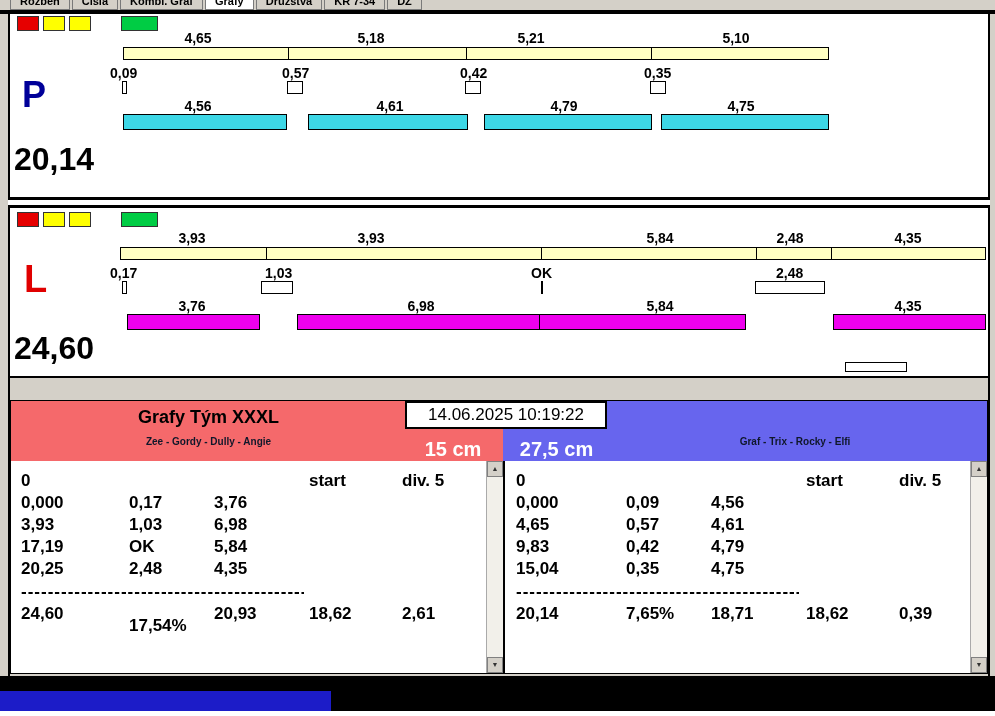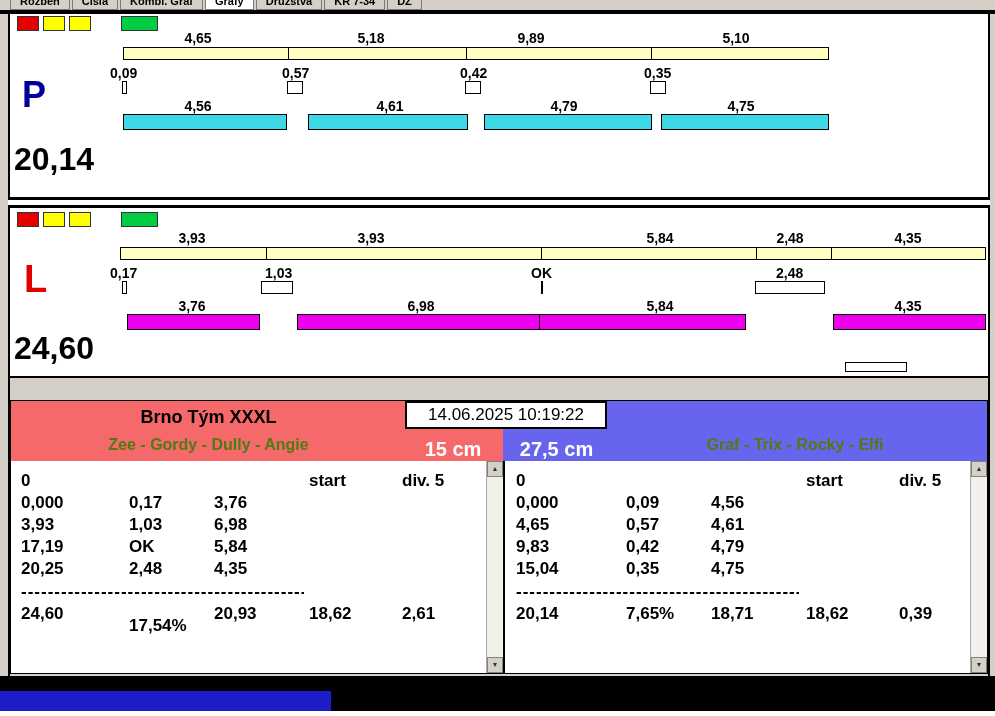--- a/index.html
+++ b/index.html
@@ -26,21 +26,21 @@
   .dogbar{position:absolute;height:16px;border:1px solid #000}
   .cyan{background:#3dd7e6}
   .magenta{background:#ee00ee}
   .lane-letter{position:absolute;font-weight:700}
   .total{position:absolute;font-weight:700;font-size:32px;color:#000;white-space:nowrap}
 
   .board{position:absolute;left:10px;top:400px;width:978px;height:274px;background:#fff;border:1px solid #000}
   .hdr-left{position:absolute;left:0;top:0;width:492px;height:60px;background:#f5696b}
   .hdr-right{position:absolute;left:492px;top:0;width:484px;height:60px;background:#6765ee}
   .teamname{position:absolute;font-size:18px;font-weight:700;color:#000;text-align:center}
-  .lineup{position:absolute;font-size:16px;font-weight:700;color:#4d7c0f;text-align:center}
+  .lineup{position:absolute;font-size:10px;font-weight:700;color:#0f172a;text-align:center}
   .jump{position:absolute;font-size:20px;font-weight:700;color:#fff;text-align:center}
   .stamp{position:absolute;left:394px;top:0;width:202px;height:28px;background:#fff;border:2px solid #000;font-size:17px;line-height:24px;text-align:center;color:#000}
   .cell{position:absolute;font-weight:700;font-size:17px;color:#000;white-space:nowrap}
   .dashes{position:absolute;font-weight:700;font-size:17px;color:#000;white-space:nowrap;overflow:hidden;width:283px;letter-spacing:1px}
   .sb{position:absolute;top:60px;width:17px;height:212px;background:#f2f0ea;border-left:1px solid #aaa}
   .sbbtn{position:absolute;left:0;width:16px;height:16px;background:#d4d0c8;border:1px solid #808080;font-size:7px;line-height:14px;text-align:center;color:#333}
   .footer-black{position:absolute;left:0;top:676px;width:995px;height:35px;background:#000}
   .footer-blue{position:absolute;left:0;top:691px;width:331px;height:20px;background:#1c1cc8}
   .footer-white{position:absolute;left:0;top:711px;width:995px;height:5px;background:#fff}
 </style>
@@ -64,21 +64,21 @@
   <div class="vline" style="left:988px;top:10px;width:2px;height:666px"></div>
 
   <div class="lane" style="top:14px;height:183px">
     <div class="sq" style="left:7px;width:22px;background:#e60000"></div>
     <div class="sq" style="left:33px;width:22px;background:#ffff00"></div>
     <div class="sq" style="left:59px;width:22px;background:#ffff00"></div>
     <div class="sq" style="left:111px;width:37px;background:#00cc44"></div>
 
     <span class="num" style="left:148px;top:16px">4,65</span>
     <span class="num" style="left:321px;top:16px">5,18</span>
-    <span class="num" style="left:481px;top:16px">9,89</span>
+    <span class="num" style="left:481px;top:16px">5,21</span>
     <span class="num" style="left:686px;top:16px">5,10</span>
 
     <div class="legbar" style="left:113px;top:33px;width:706px">
       <div class="tick" style="left:164px"></div>
       <div class="tick" style="left:342px"></div>
       <div class="tick" style="left:527px"></div>
     </div>
 
     <span class="numl" style="left:100px;top:51px">0,09</span>
     <span class="numl" style="left:272px;top:51px">0,57</span>
@@ -148,21 +148,21 @@
     <span class="lane-letter" style="left:14px;top:50px;font-size:38px;color:#e00000">L</span>
     <span class="total" style="left:4px;top:122px">24,60</span>
     <div class="mbox" style="left:835px;top:154px;width:62px;height:10px"></div>
   </div>
   <div class="hline" style="left:8px;top:376px;width:982px;height:2px"></div>
 
   <div class="board">
     <div class="hdr-left"></div>
     <div class="hdr-right"></div>
 
-    <span class="teamname" style="left:0;top:6px;width:395px">Brno Tým XXXL</span>
+    <span class="teamname" style="left:0;top:6px;width:395px">Grafy Tým XXXL</span>
     <span class="lineup" style="left:0;top:35px;width:395px">Zee - Gordy - Dully - Angie</span>
     <span class="jump" style="left:398px;top:37px;width:88px">15 cm</span>
 
     <span class="jump" style="left:498px;top:37px;width:95px">27,5 cm</span>
     <span class="lineup" style="left:596px;top:35px;width:376px">Graf - Trix - Rocky - Elfi</span>
 
     <div class="stamp">14.06.2025 10:19:22</div>
 
     <span class="cell" style="left:10px;top:70px">0</span>
     <span class="cell" style="left:298px;top:70px">start</span>

